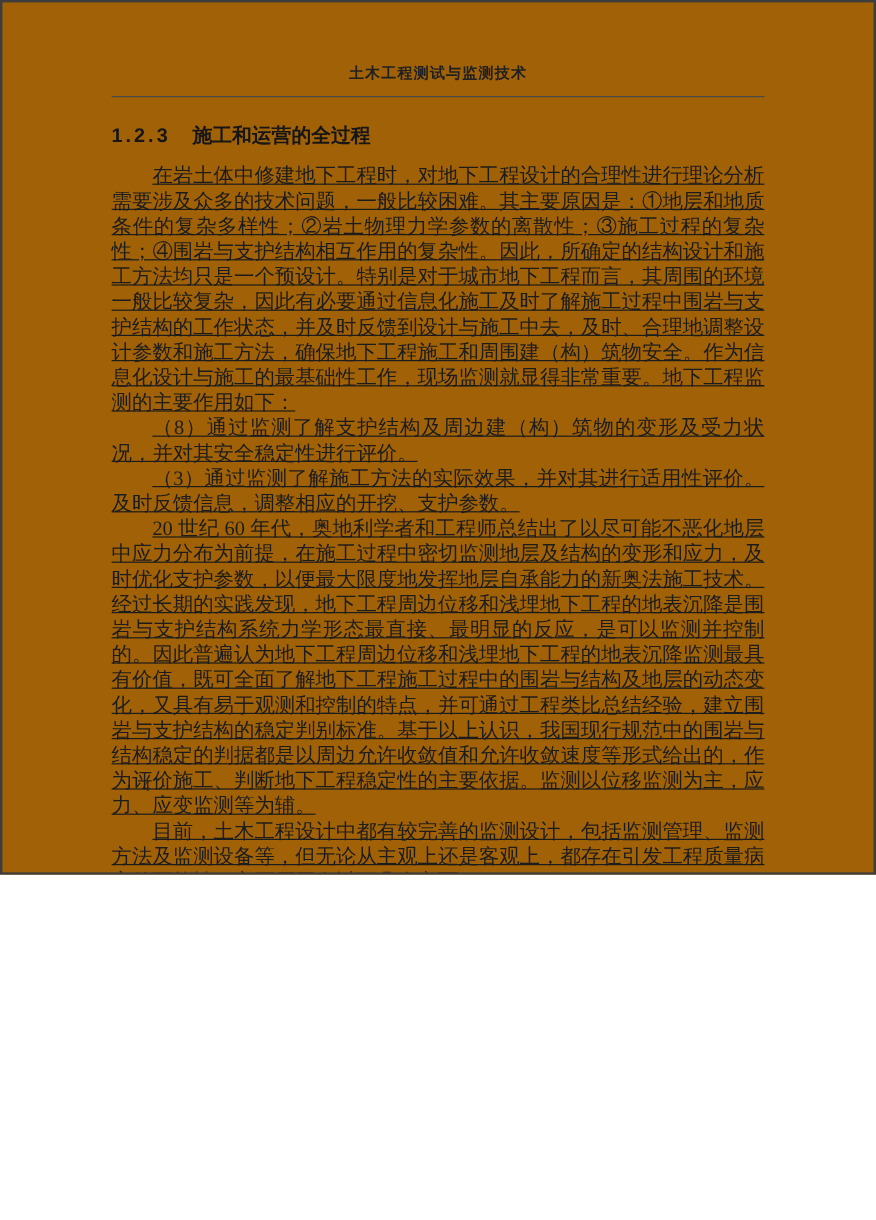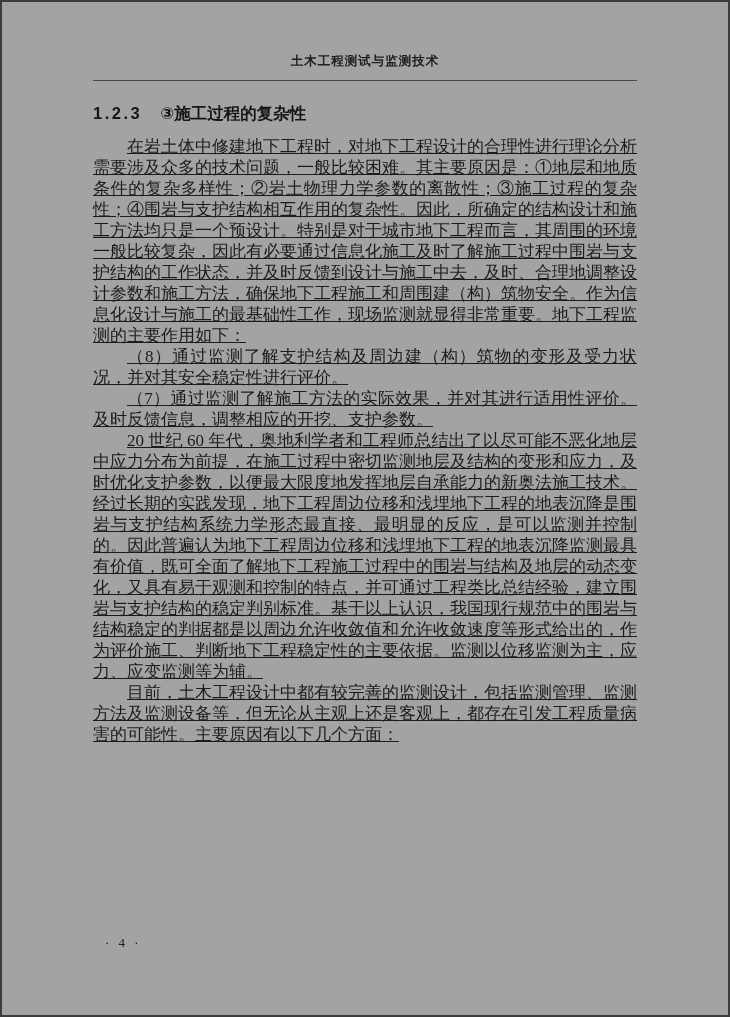--- a/index.html
+++ b/index.html
@@ -3,23 +3,23 @@
 <meta charset="utf-8">
 <style>
   html, body {
     margin: 0;
     padding: 0;
     background: #ffffff;
   }
   .page {
     position: relative;
     width: 730px;
-    height: 1017px;
+    height: 729px;
     box-sizing: border-box;
-    background: #a3a3a3;
+    background: #a16207;
     border: 2px solid #3d3d3d;
     overflow: hidden;
     font-family: "Liberation Serif", "DejaVu Serif", serif;
     color: #1c1c1c;
   }
   .page-header {
     margin: 0 91px;
     padding-top: 52px;
   }
   .running-title {
@@ -80,25 +80,25 @@
 
   <div class="page-header">
     <div class="running-title">土木工程测试与监测技术</div>
     <div class="header-divider"></div>
   </div>
 
   <div class="content">
 
     <section class="section-1">
       <h2 class="section-heading">
-        <span class="heading-number">1.2.3</span><span class="heading-title">③施工过程的复杂性</span>
+        <span class="heading-number">1.2.3</span><span class="heading-title">施工和运营的全过程</span>
       </h2>
       <p>在岩土体中修建地下工程时，对地下工程设计的合理性进行理论分析需要涉及众多的技术问题，一般比较困难。其主要原因是：①地层和地质条件的复杂多样性；②岩土物理力学参数的离散性；③施工过程的复杂性；④围岩与支护结构相互作用的复杂性。因此，所确定的结构设计和施工方法均只是一个预设计。特别是对于城市地下工程而言，其周围的环境一般比较复杂，因此有必要通过信息化施工及时了解施工过程中围岩与支护结构的工作状态，并及时反馈到设计与施工中去，及时、合理地调整设计参数和施工方法，确保地下工程施工和周围建（构）筑物安全。作为信息化设计与施工的最基础性工作，现场监测就显得非常重要。地下工程监测的主要作用如下：</p>
       <p>（8）通过监测了解支护结构及周边建（构）筑物的变形及受力状况，并对其安全稳定性进行评价。</p>
-      <p>（7）通过监测了解施工方法的实际效果，并对其进行适用性评价。及时反馈信息，调整相应的开挖、支护参数。</p>
+      <p>（3）通过监测了解施工方法的实际效果，并对其进行适用性评价。及时反馈信息，调整相应的开挖、支护参数。</p>
     </section>
 
     <section class="section-2">
       <p>20 世纪 60 年代，奥地利学者和工程师总结出了以尽可能不恶化地层中应力分布为前提，在施工过程中密切监测地层及结构的变形和应力，及时优化支护参数，以便最大限度地发挥地层自承能力的新奥法施工技术。经过长期的实践发现，地下工程周边位移和浅埋地下工程的地表沉降是围岩与支护结构系统力学形态最直接、最明显的反应，是可以监测并控制的。因此普遍认为地下工程周边位移和浅埋地下工程的地表沉降监测最具有价值，既可全面了解地下工程施工过程中的围岩与结构及地层的动态变化，又具有易于观测和控制的特点，并可通过工程类比总结经验，建立围岩与支护结构的稳定判别标准。基于以上认识，我国现行规范中的围岩与结构稳定的判据都是以周边允许收敛值和允许收敛速度等形式给出的，作为评价施工、判断地下工程稳定性的主要依据。监测以位移监测为主，应力、应变监测等为辅。</p>
       <p>目前，土木工程设计中都有较完善的监测设计，包括监测管理、监测方法及监测设备等，但无论从主观上还是客观上，都存在引发工程质量病害的可能性。主要原因有以下几个方面：</p>
     </section>
 
   </div>
 
   <div class="page-number">· 4 ·</div>

